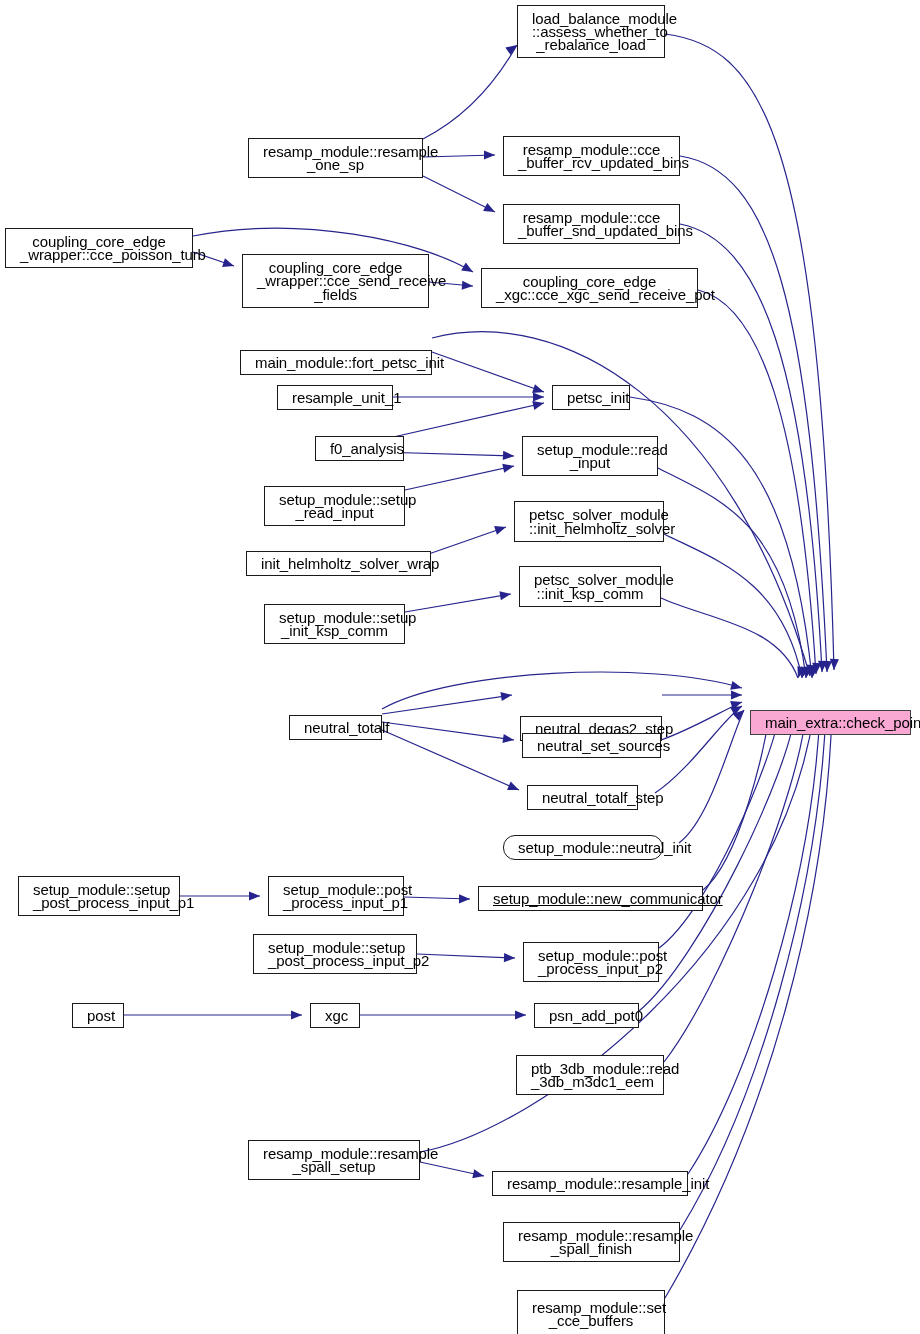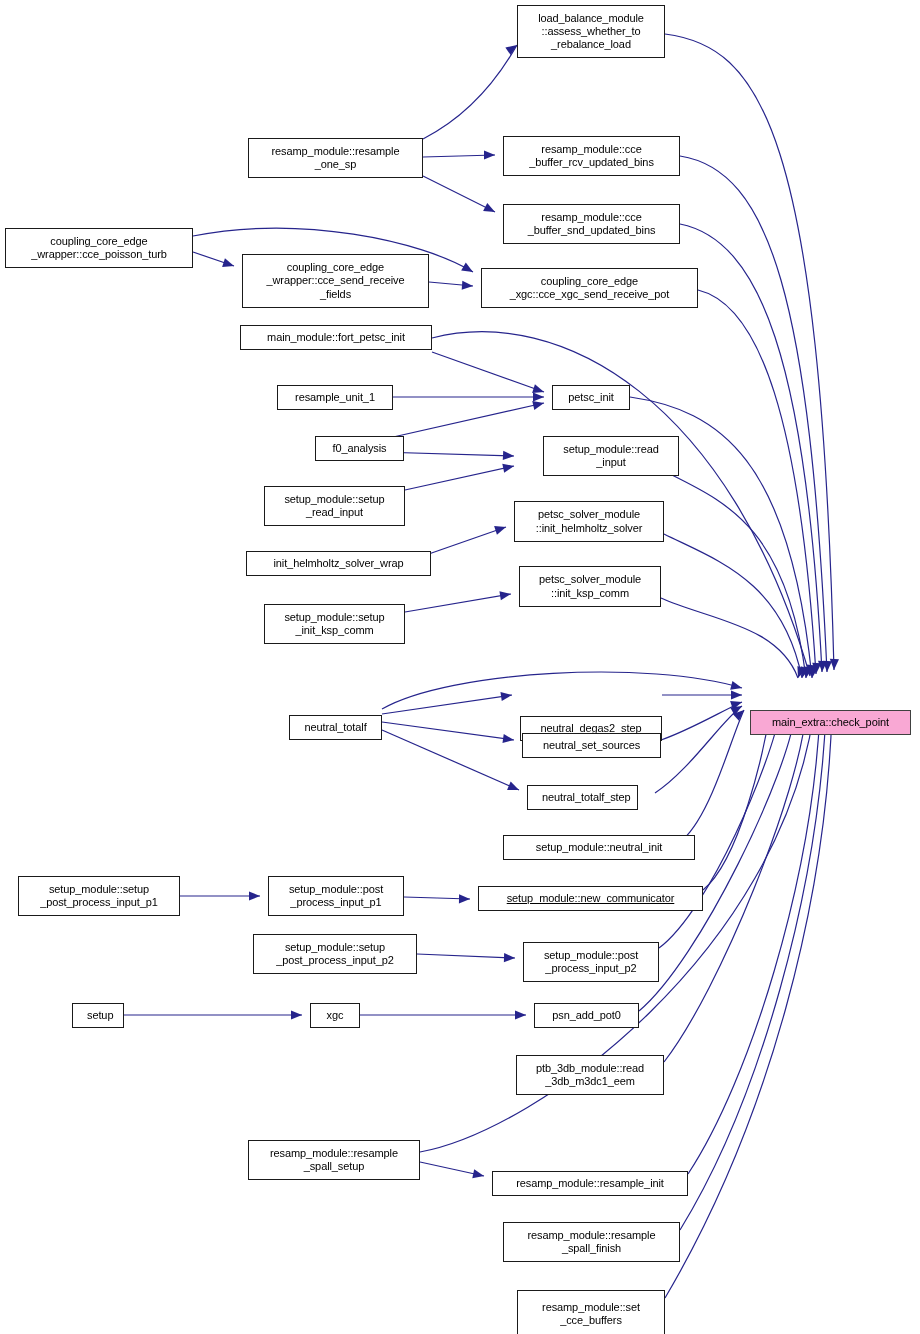--- a/index.html
+++ b/index.html
@@ -1,21 +1,21 @@
 <!DOCTYPE html>
 <html><head>
 <meta charset="utf-8">
 <style>
   html,body{margin:0;padding:0;background:#ffffff;}
   body{font-family:"Liberation Sans",sans-serif;}
   #canvas{position:relative;width:920px;height:1334px;overflow:hidden;background:#ffffff;}
   svg#edges{position:absolute;left:0;top:0;width:920px;height:1334px;pointer-events:none;}
   .node{position:absolute;box-sizing:border-box;border:1px solid #1a1a1a;
         background:#ffffff;color:#000000;display:flex;align-items:center;
-        justify-content:center;text-align:center;font-size:11px;line-height:13.2px;
+        justify-content:center;text-align:center;font-size:15px;line-height:13.2px;
         letter-spacing:-0.1px;white-space:pre-line;padding:0 14px;}
   .node.focus{background:#f9a8d4;border:1px solid #404040;margin-top:27px;}
   .node .lbl{display:block;width:100%;}
 </style>
 </head>
 <body>
 
 <div id="canvas">
   <svg id="edges" viewBox="0 0 920 1334">
       <path d="M665,34 C760,46 820,130 834,670" fill="none" stroke="#26248c" stroke-width="1.2"></path>
@@ -117,51 +117,51 @@
 _buffer_rcv_updated_bins</span></div>
       <div class="node" style="left: 503px; top: 204px; width: 177px; height: 40px;"><span class="lbl">resamp_module::cce
 _buffer_snd_updated_bins</span></div>
       <div class="node" style="left: 5px; top: 228px; width: 188px; height: 40px;"><span class="lbl">coupling_core_edge
 _wrapper::cce_poisson_turb</span></div>
       <div class="node" style="left: 242px; top: 254px; width: 187px; height: 54px;"><span class="lbl">coupling_core_edge
 _wrapper::cce_send_receive
 _fields</span></div>
       <div class="node" style="left: 481px; top: 268px; width: 217px; height: 40px;"><span class="lbl">coupling_core_edge
 _xgc::cce_xgc_send_receive_pot</span></div>
-      <div class="node" style="left: 240px; top: 325px; width: 192px; height: 25px; align-items: center;"><span class="lbl">main_module::fort_petsc_init</span></div>
+      <div class="node" style="left: 240px; top: 350px; width: 192px; height: 25px; align-items: center;"><span class="lbl">main_module::fort_petsc_init</span></div>
       <div class="node" style="left: 277px; top: 385px; width: 116px; height: 25px;"><span class="lbl">resample_unit_1</span></div>
       <div class="node" style="left: 552px; top: 385px; width: 78px; height: 25px;"><span class="lbl">petsc_init</span></div>
       <div class="node" style="left: 291px; top: 436px; width: 89px; height: 25px; margin-left: 24px;"><span class="lbl">f0_analysis</span></div>
-      <div class="node" style="left: 522px; top: 436px; width: 136px; height: 40px; margin-left: 21px;"><span class="lbl">setup_module::read
+      <div class="node" style="left: 522px; top: 436px; width: 136px; height: 40px;"><span class="lbl">setup_module::read
 _input</span></div>
       <div class="node" style="left: 264px; top: 486px; width: 141px; height: 40px;"><span class="lbl">setup_module::setup
 _read_input</span></div>
       <div class="node" style="left: 514px; top: 501px; width: 150px; height: 41px;"><span class="lbl">petsc_solver_module
 ::init_helmholtz_solver</span></div>
       <div class="node" style="left: 246px; top: 551px; width: 185px; height: 25px;"><span class="lbl">init_helmholtz_solver_wrap</span></div>
       <div class="node" style="left: 519px; top: 566px; width: 142px; height: 41px;"><span class="lbl">petsc_solver_module
 ::init_ksp_comm</span></div>
       <div class="node" style="left: 264px; top: 604px; width: 141px; height: 40px;"><span class="lbl">setup_module::setup
 _init_ksp_comm</span></div>
       <div class="node focus" style="left: 750px; top: 683px; width: 161px; height: 25px;"><span class="lbl">main_extra::check_point</span></div>
       <div class="node" style="left: 520px; top: 716px; width: 142px; height: 25px;"><span class="lbl">neutral_degas2_step</span></div>
       <div class="node" style="left: 289px; top: 707px; width: 93px; height: 25px; margin-top: 8px;"><span class="lbl">neutral_totalf</span></div>
       <div class="node" style="left: 522px; top: 733px; width: 139px; height: 25px;"><span class="lbl">neutral_set_sources</span></div>
       <div class="node" style="left: 527px; top: 785px; width: 111px; height: 25px;"><span class="lbl">neutral_totalf_step</span></div>
-      <div class="node" style="left: 503px; top: 835px; width: 192px; height: 25px;"><span class="lbl">setup_module::neutral_init</span></div>
+      <div class="node" style="left: 503px; top: 835px; width: 160px; height: 25px; border-radius: 12px;"><span class="lbl">setup_module::neutral_init</span></div>
       <div class="node" style="left: 18px; top: 876px; width: 162px; height: 40px;"><span class="lbl">setup_module::setup
 _post_process_input_p1</span></div>
       <div class="node" style="left: 268px; top: 876px; width: 136px; height: 40px;"><span class="lbl">setup_module::post
 _process_input_p1</span></div>
       <div class="node" style="left: 478px; top: 886px; width: 225px; height: 25px; text-decoration: underline;"><span class="lbl">setup_module::new_communicator</span></div>
       <div class="node" style="left: 253px; top: 934px; width: 164px; height: 40px;"><span class="lbl">setup_module::setup
 _post_process_input_p2</span></div>
       <div class="node" style="left: 523px; top: 942px; width: 136px; height: 40px;"><span class="lbl">setup_module::post
 _process_input_p2</span></div>
-      <div class="node" style="left: 72px; top: 1003px; width: 52px; height: 25px;"><span class="lbl">setup</span></div>
+      <div class="node" style="left: 72px; top: 1003px; width: 52px; height: 25px;"><span class="lbl">post</span></div>
       <div class="node" style="left: 310px; top: 1003px; width: 50px; height: 25px;"><span class="lbl">xgc</span></div>
       <div class="node" style="left: 534px; top: 1003px; width: 105px; height: 25px;"><span class="lbl">psn_add_pot0</span></div>
       <div class="node" style="left: 516px; top: 1055px; width: 148px; height: 40px;"><span class="lbl">ptb_3db_module::read
 _3db_m3dc1_eem</span></div>
       <div class="node" style="left: 248px; top: 1140px; width: 172px; height: 40px;"><span class="lbl">resamp_module::resample
 _spall_setup</span></div>
       <div class="node" style="left: 492px; top: 1171px; width: 196px; height: 25px;"><span class="lbl">resamp_module::resample_init</span></div>
       <div class="node" style="left: 503px; top: 1222px; width: 177px; height: 40px;"><span class="lbl">resamp_module::resample
 _spall_finish</span></div>
       <div class="node" style="left: 517px; top: 1290px; width: 148px; height: 48px;"><span class="lbl">resamp_module::set

